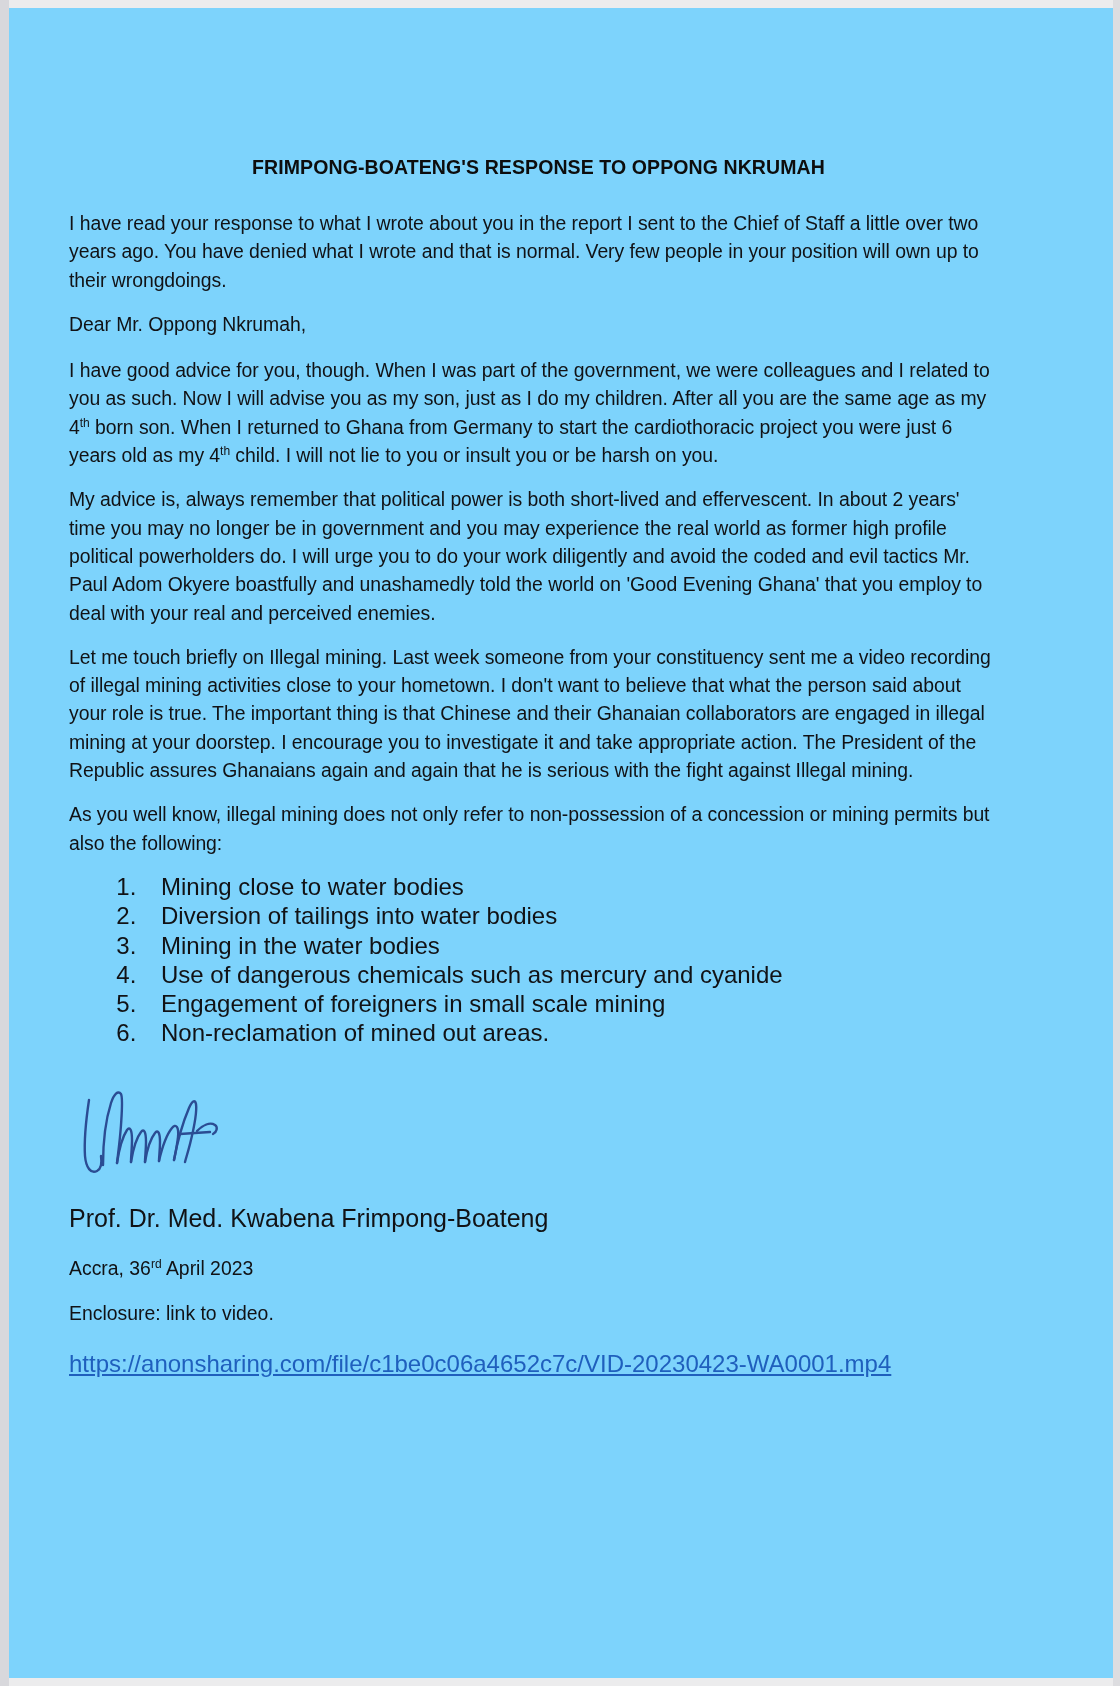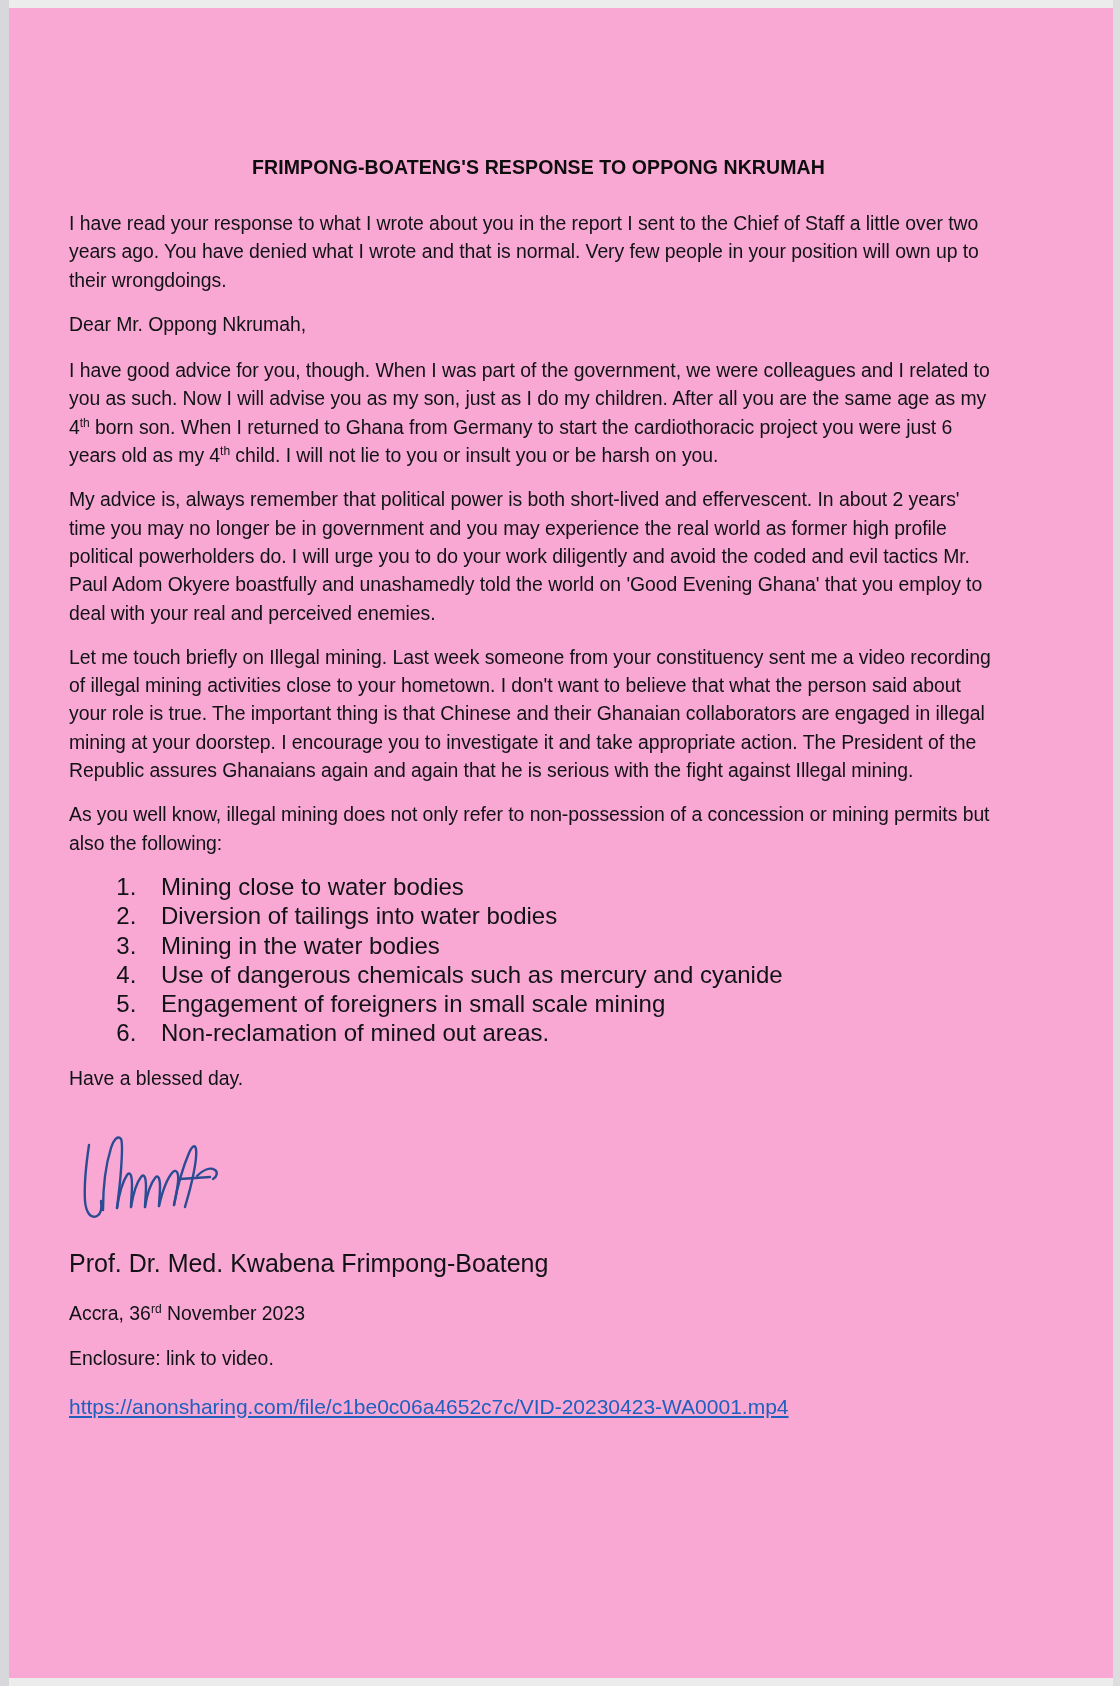--- a/index.html
+++ b/index.html
@@ -30,21 +30,21 @@
     right: 0; top: 0;
     width: 7px; height: 1686px;
     background: #dddde0;
   }
   .sheet {
     position: absolute;
     left: 9px;
     top: 8px;
     width: 1104px;
     height: 1670px;
-    background: #f9a8d4;
+    background: #7dd3fc;
     box-sizing: border-box;
   }
   .content {
     position: absolute;
     left: 60px;
     top: 148px;
     width: 925px;
   }
   .doc-title {
     text-align: center;
@@ -108,21 +108,21 @@
     font-size: 19.4px;
     color: #111215;
     margin: 0 0 22px 0;
   }
   .enclosure {
     font-size: 19.4px;
     color: #111215;
     margin: 8px 0 25px 0;
   }
   a.video-link {
-    font-size: 21px;
+    font-size: 24px;
     color: #1f5fbd;
     text-decoration: underline;
     text-underline-offset: 2px;
   }
 </style>
 </head>
 <body>
 
 <div class="page-wrap">
   <div class="edge-left"></div>
@@ -147,41 +147,40 @@
 
       <ol class="mining-list">
         <li>Mining close to water bodies</li>
         <li>Diversion of tailings into water bodies</li>
         <li>Mining in the water bodies</li>
         <li>Use of dangerous chemicals such as mercury and cyanide</li>
         <li>Engagement of foreigners in small scale mining</li>
         <li>Non-reclamation of mined out areas.</li>
       </ol>
 
-      <p class="closing-line">Have a blessed day.</p>
 
       <div class="signature-block">
         <svg class="signature-svg" width="190" height="120" viewBox="0 0 190 120">
           <g fill="none" stroke="#2b4c93" stroke-width="2.4" stroke-linecap="round" stroke-linejoin="round">
             <path d="M12 30 C 9 50, 7 70, 8 86 C 9 98, 14 104, 20 101 C 24 99, 25 93, 24 86"></path>
             <path d="M26 95 C 26 74, 28 52, 34 33 C 37 24, 41 20, 44 24 C 46 28, 45 40, 44 55 C 43 70, 41 84, 40 93"></path>
             <path d="M40 93 C 42 80, 46 66, 50 60 C 53 56, 55 60, 55 70 C 55 78, 54 86, 54 92"></path>
             <path d="M54 92 C 56 80, 60 67, 64 62 C 67 58, 69 62, 69 72 C 69 80, 68 87, 68 92"></path>
             <path d="M68 92 C 70 80, 74 68, 78 63 C 81 59, 83 63, 83 72 C 83 80, 82 87, 82 91"></path>
             <path d="M82 91 C 85 78, 90 64, 95 58 C 99 53, 102 57, 101 67 C 100 76, 98 85, 97 90"></path>
             <path d="M97 90 C 100 74, 106 52, 112 38 C 115 31, 118 29, 119 34 C 120 41, 117 58, 113 74 C 111 82, 109 88, 108 92"></path>
             <path d="M103 64 L 133 62"></path>
             <path d="M120 61 C 126 55, 133 52, 138 55 C 141 57, 140 62, 136 64"></path>
           </g>
         </svg>
       </div>
 
       <p class="sign-name">Prof. Dr. Med. Kwabena Frimpong-Boateng</p>
 
-      <p class="sign-place"><span>Accra, 36</span><sup>rd</sup><span> November 2023</span></p>
+      <p class="sign-place"><span>Accra, 36</span><sup>rd</sup><span> April 2023</span></p>
 
       <p class="enclosure">Enclosure: link to video.</p>
 
       <a class="video-link" href="#">https://anonsharing.com/file/c1be0c06a4652c7c/VID-20230423-WA0001.mp4</a>
 
     </div>
   </div>
 </div>
 
 </body></html>

